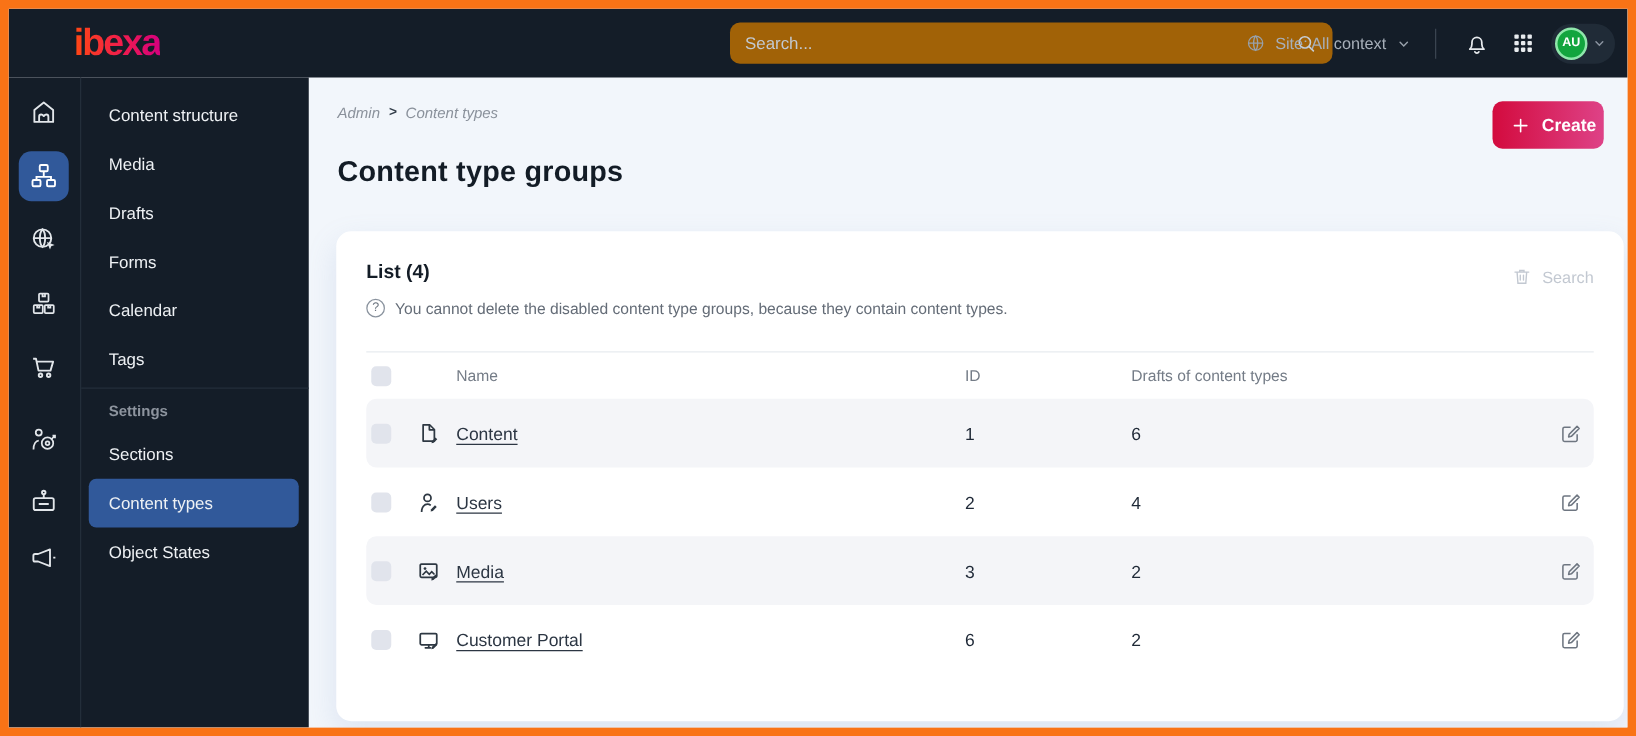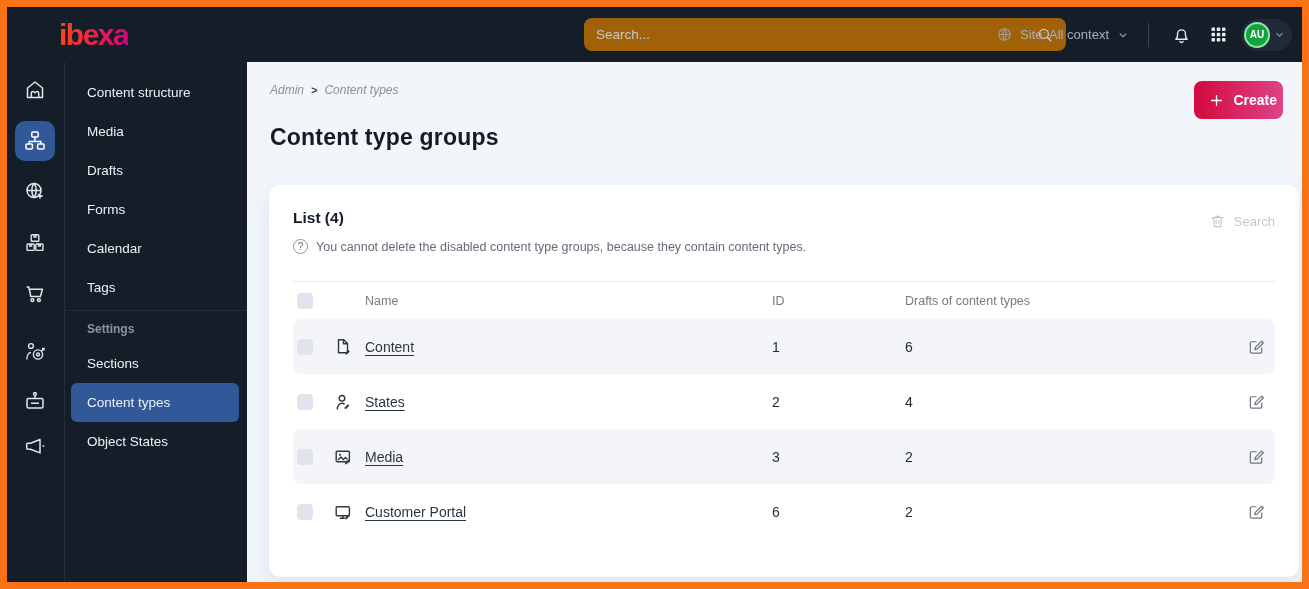--- a/index.html
+++ b/index.html
@@ -280,21 +280,21 @@
 
         <div class="trow tbody-row">
           <span class="checkbox"></span>
           <span class="type-ic">
             <svg viewBox="0 0 20 20" fill="none" stroke="currentColor" stroke-width="1.4">
                 <circle cx="9" cy="6.3" r="2.8"></circle>
                 <path d="M4.3 17.5c0-3.7 2.1-6.2 4.7-6.2 1 0 1.9.4 2.6 1"></path>
                 <path d="M11.9 15.3l3.1-3.1 1.4 1.4-3.1 3.1-1.8.4z" fill="currentColor" stroke="none"></path>
               </svg>
           </span>
-          <span><a class="name-link">States</a></span>
+          <span><a class="name-link">Users</a></span>
           <span>2</span>
           <span>4</span>
           <button class="edit-btn">
             <svg viewBox="0 0 20 20" fill="none" stroke="currentColor" stroke-width="1.3" stroke-linejoin="round">
                 <path d="M15.5 11v4.6a1.4 1.4 0 0 1-1.4 1.4H4.9a1.4 1.4 0 0 1-1.4-1.4V6.4A1.4 1.4 0 0 1 4.9 5H10"></path>
                 <path d="M8.3 13.2l.5-2.3 6.6-6.6 1.8 1.8-6.6 6.6-2.3.5z"></path>
               </svg>
           </button>
         </div>
 

